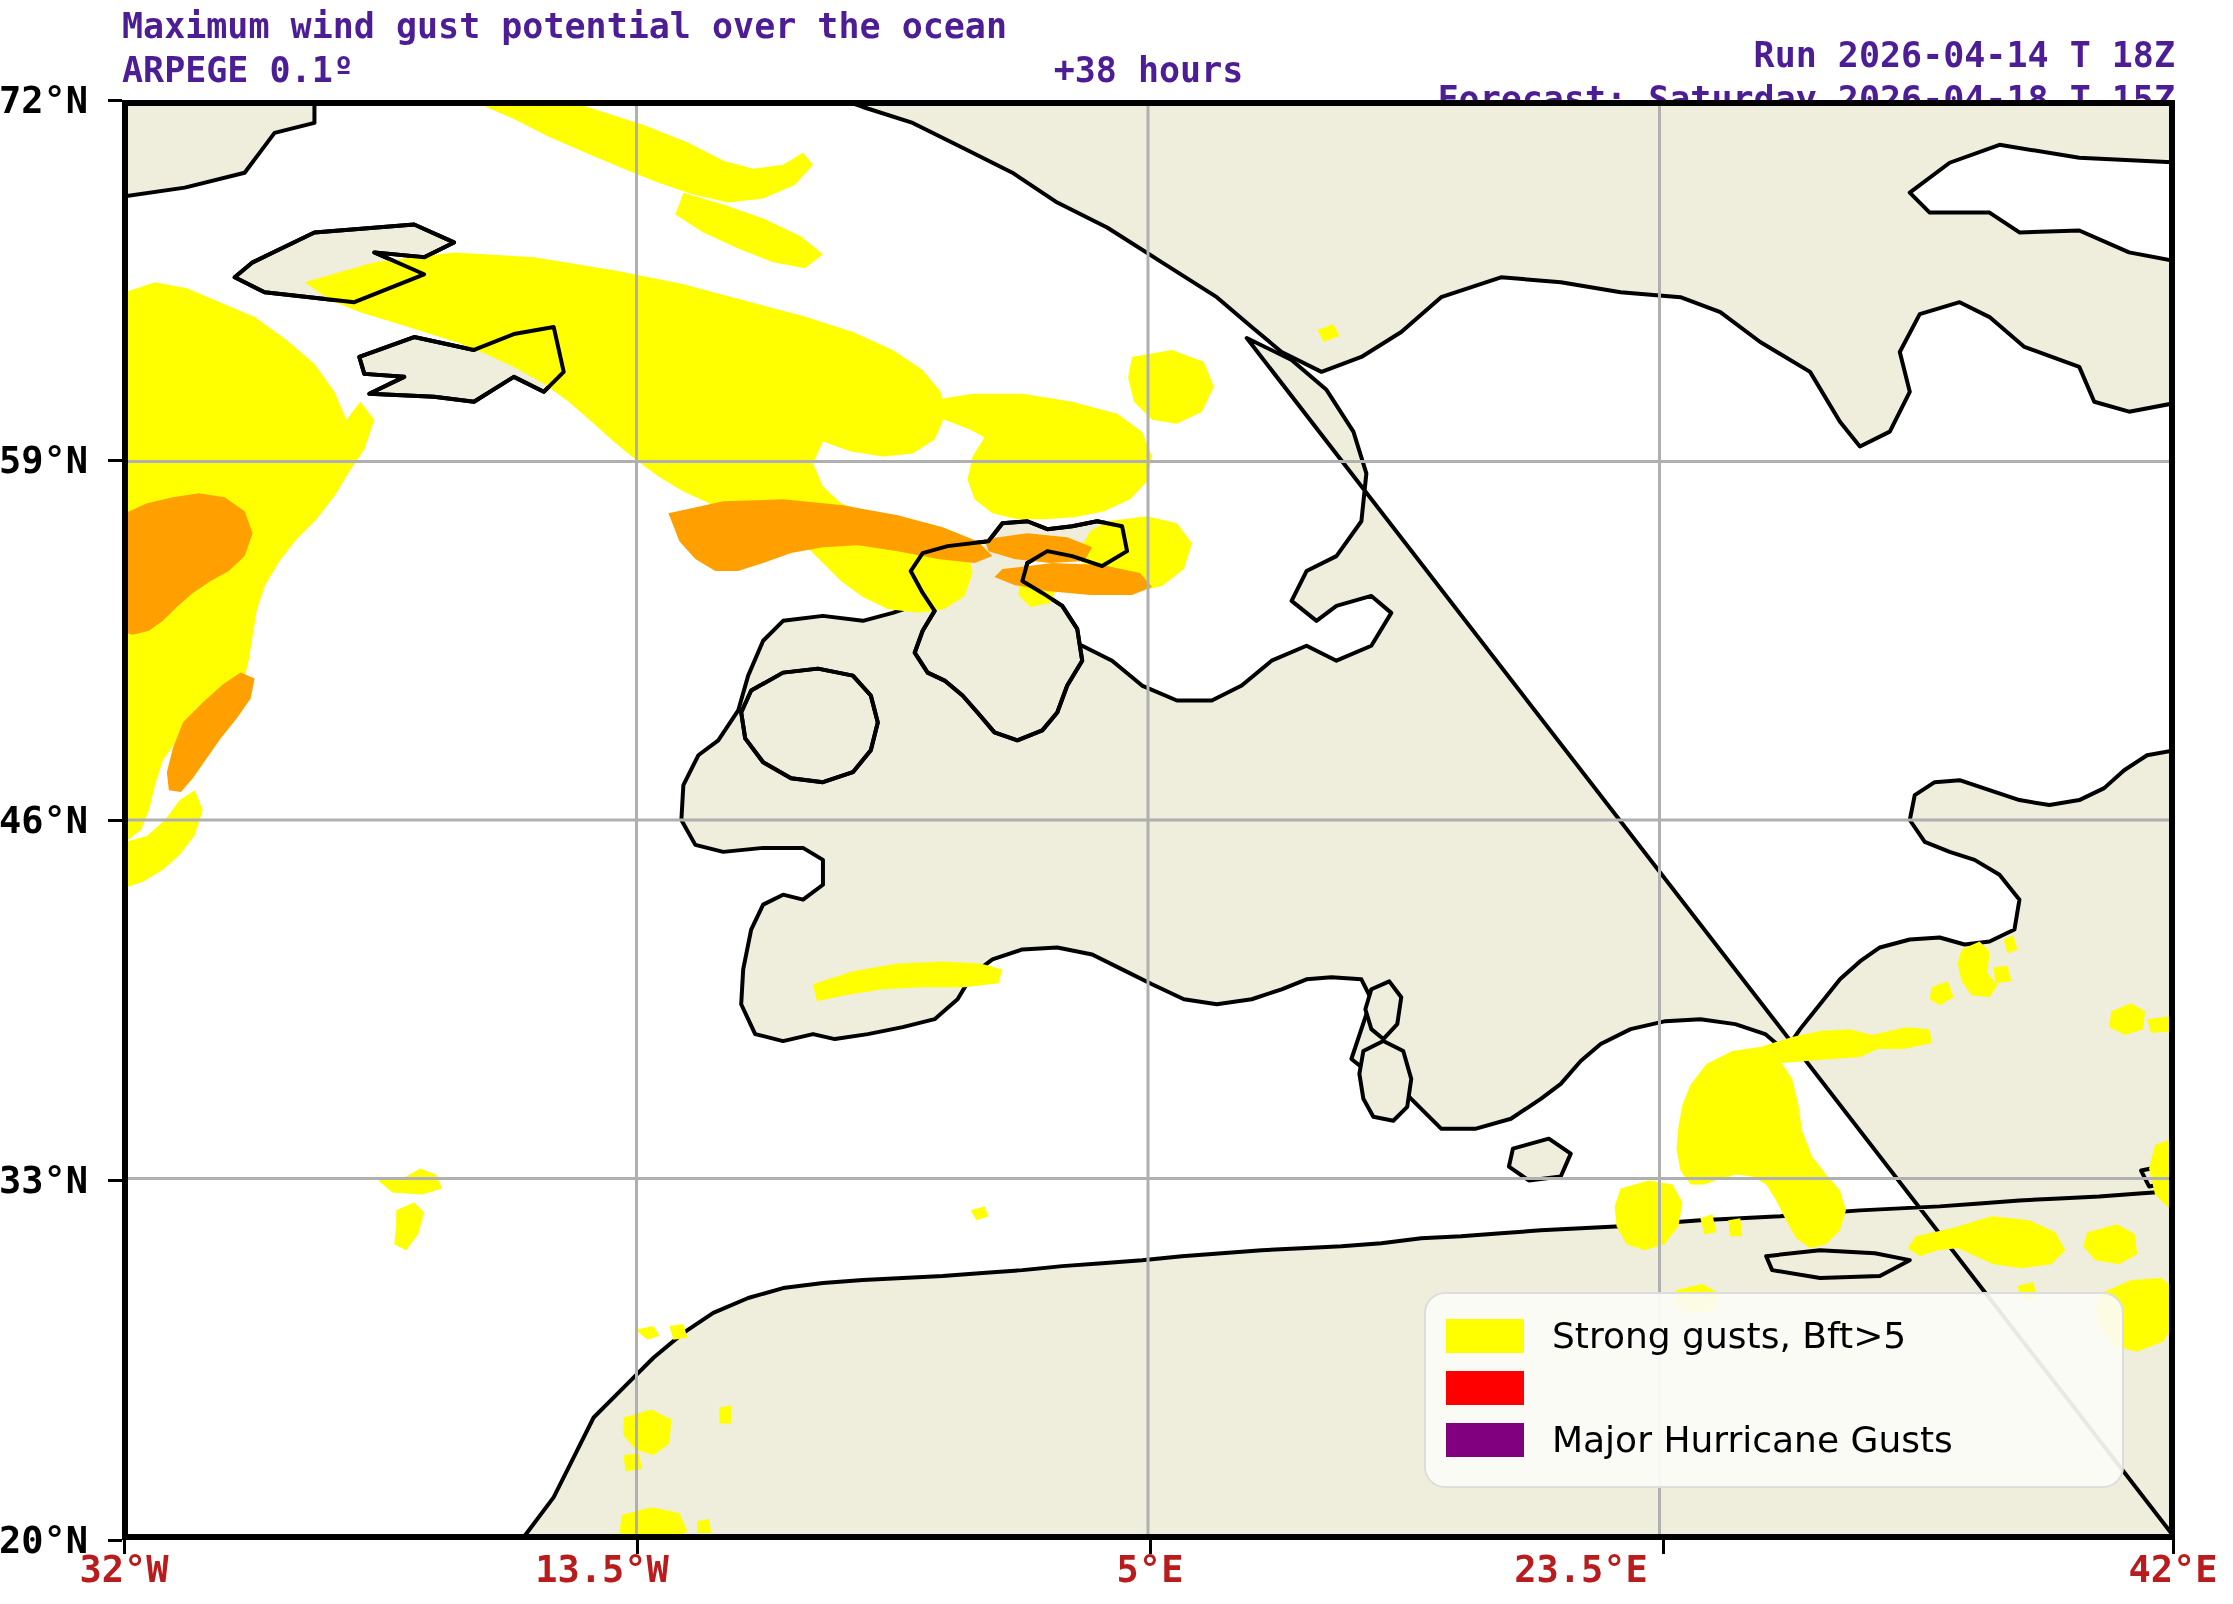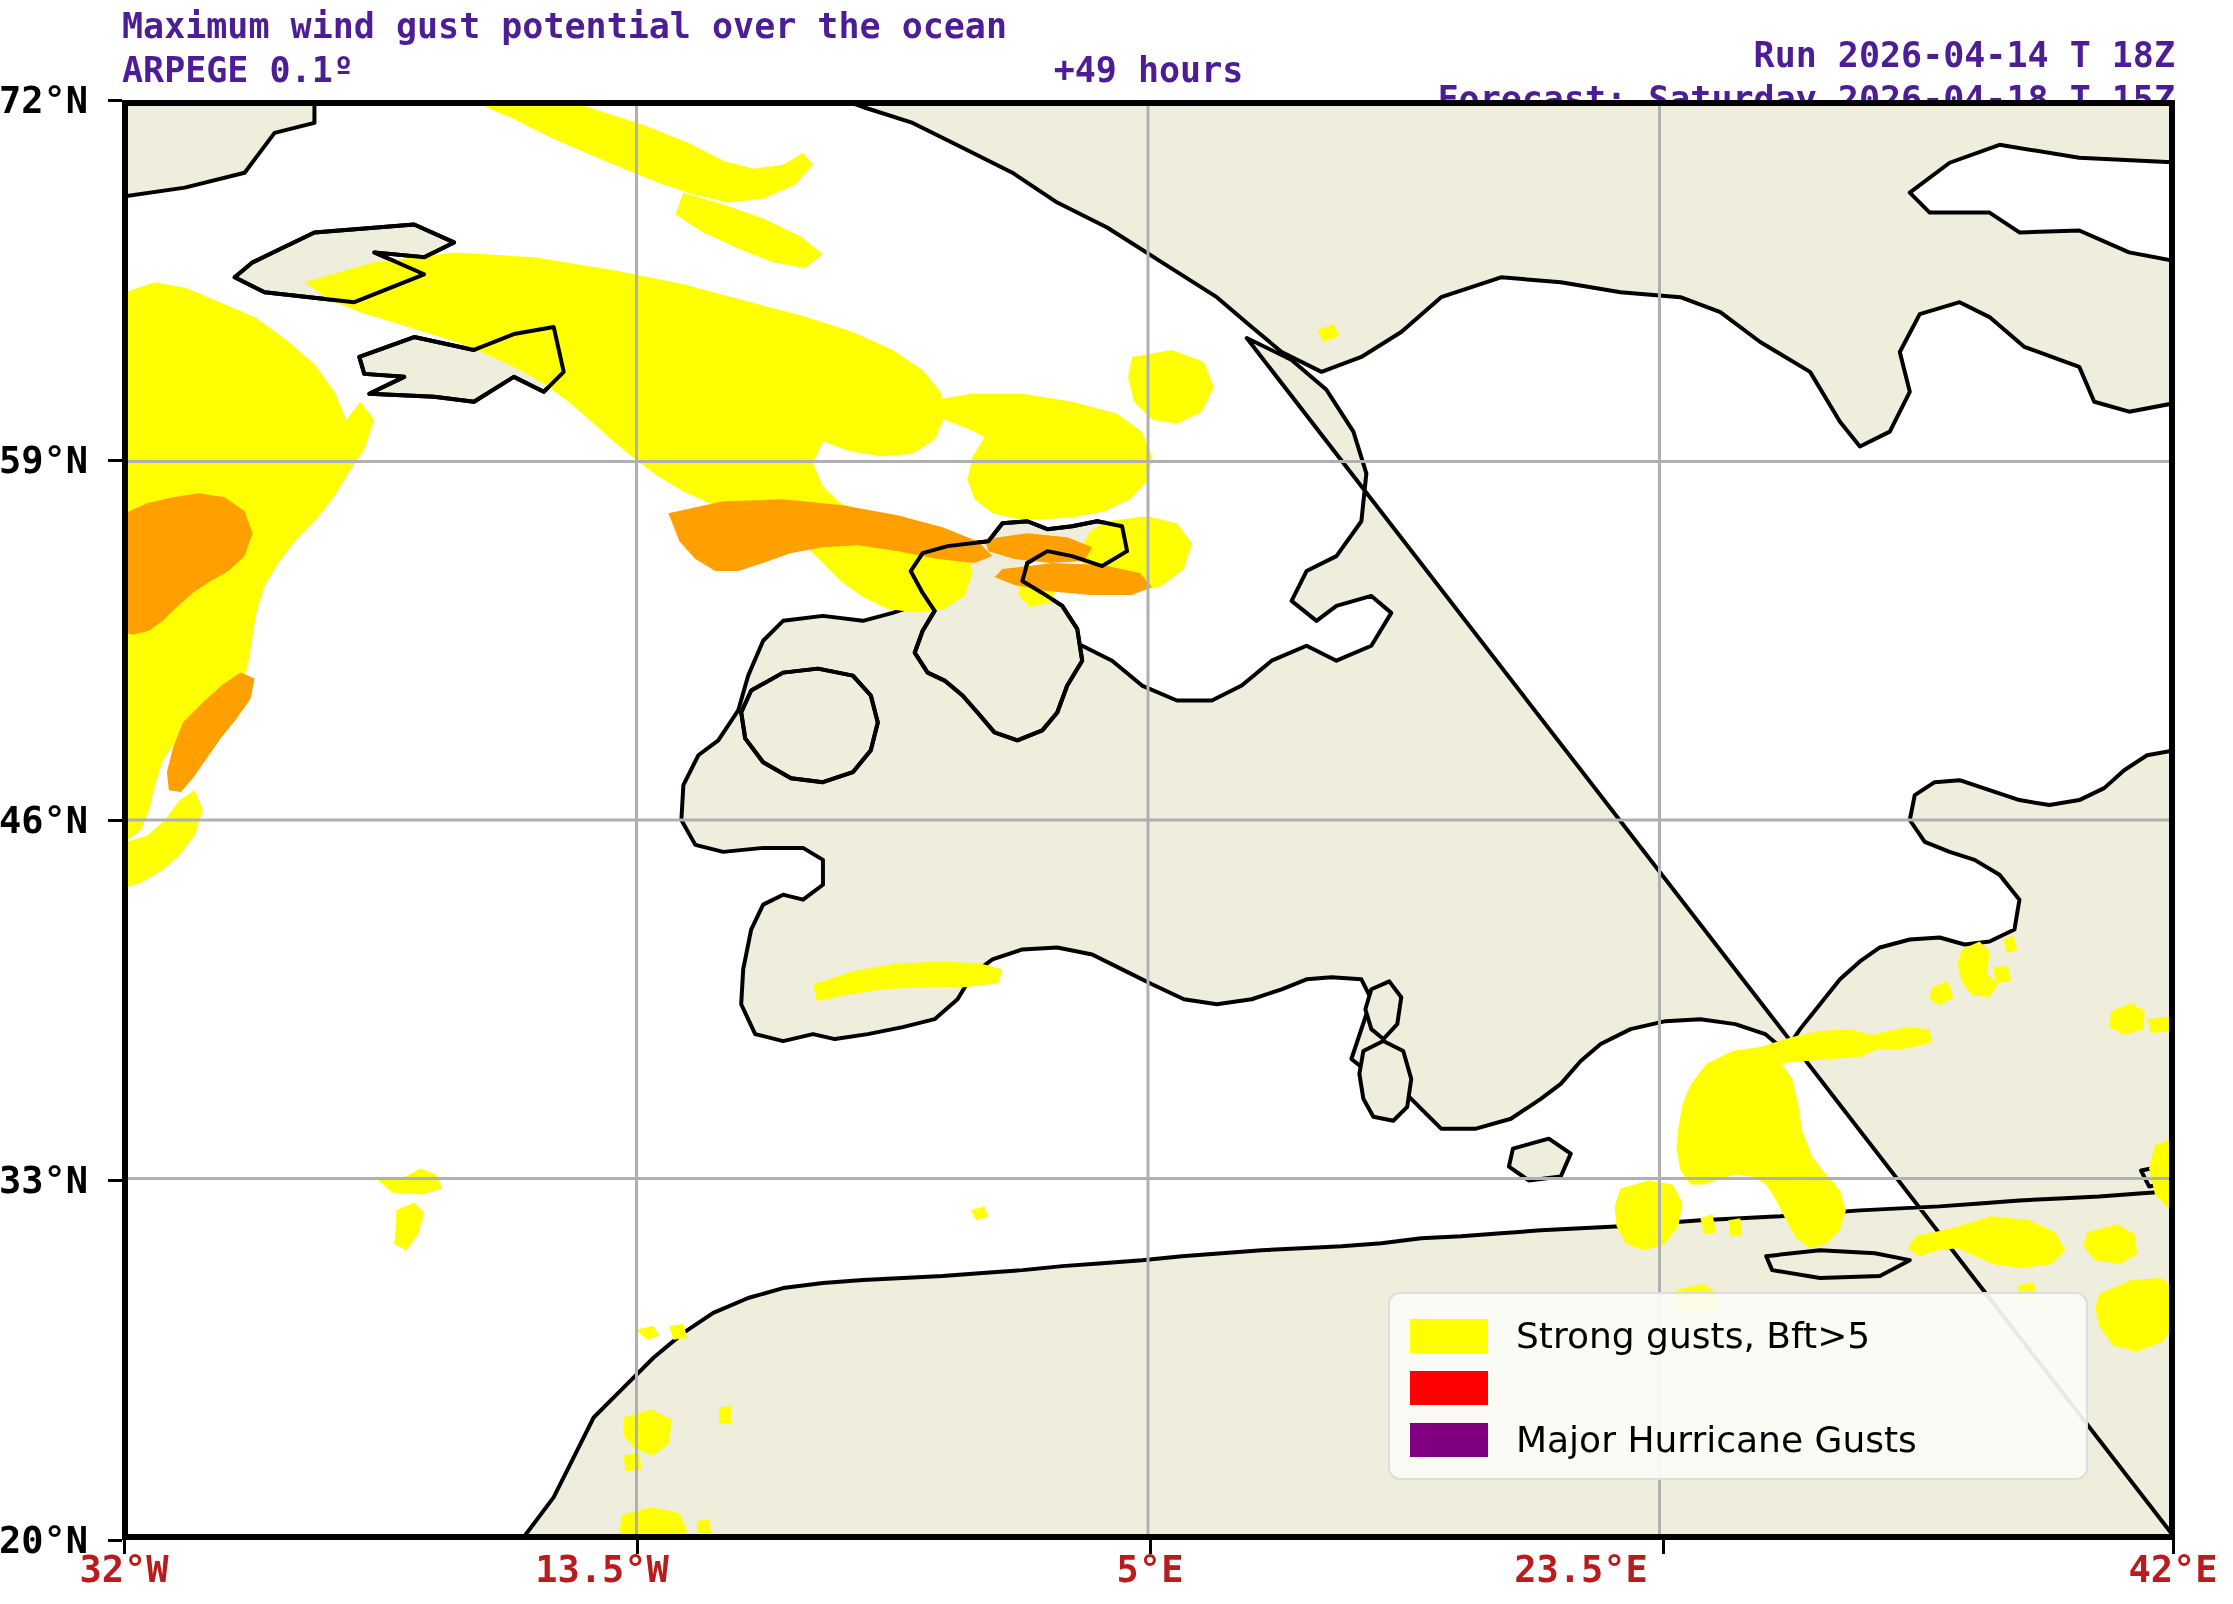--- a/index.html
+++ b/index.html
@@ -91,28 +91,28 @@
     top: 1540px;
     width: 3px;
     height: 14px;
     background: #000;
     transform: translateX(-1px);
   }
 
   
   #legend {
     position: absolute;
-    left: 1388px;
+    left: 1424px;
     top: 1292px;
     width: 700px;
     box-sizing: border-box;
     background: rgba(252,252,247,0.92);
     border: 2px solid #dddddd;
-    border-radius: 12px;
-    padding: 16px 22px 12px 20px;
+    border-radius: 21px;
+    padding: 16px 22px 20px 20px;
   }
   .legend-row {
     display: flex;
     align-items: center;
     height: 52px;
   }
   .legend-swatch {
     width: 78px;
     height: 34px;
     flex: 0 0 78px;
@@ -129,21 +129,21 @@
 </head>
 <body>
 
 <div id="header">
   <div class="hdr-line" id="hdr-row1">
     <span class="hdr-left">Maximum wind gust potential over the ocean</span>
     <span class="hdr-right">Run 2026-04-14 T 18Z</span>
   </div>
   <div class="hdr-line" id="hdr-row2">
     <span class="hdr-left">ARPEGE 0.1º</span>
-    <span class="hdr-center">+49 hours</span>
+    <span class="hdr-center">+38 hours</span>
     <span class="hdr-right">Forecast: Saturday 2026-04-18 T 15Z</span>
   </div>
 </div>
 
 <div class="ytick" style="top:100px;">72°N</div>
 <div class="ytick" style="top:460px;">59°N</div>
 <div class="ytick" style="top:820px;">46°N</div>
 <div class="ytick" style="top:1180px;">33°N</div>
 <div class="ytick" style="top:1540px;">20°N</div>
 

